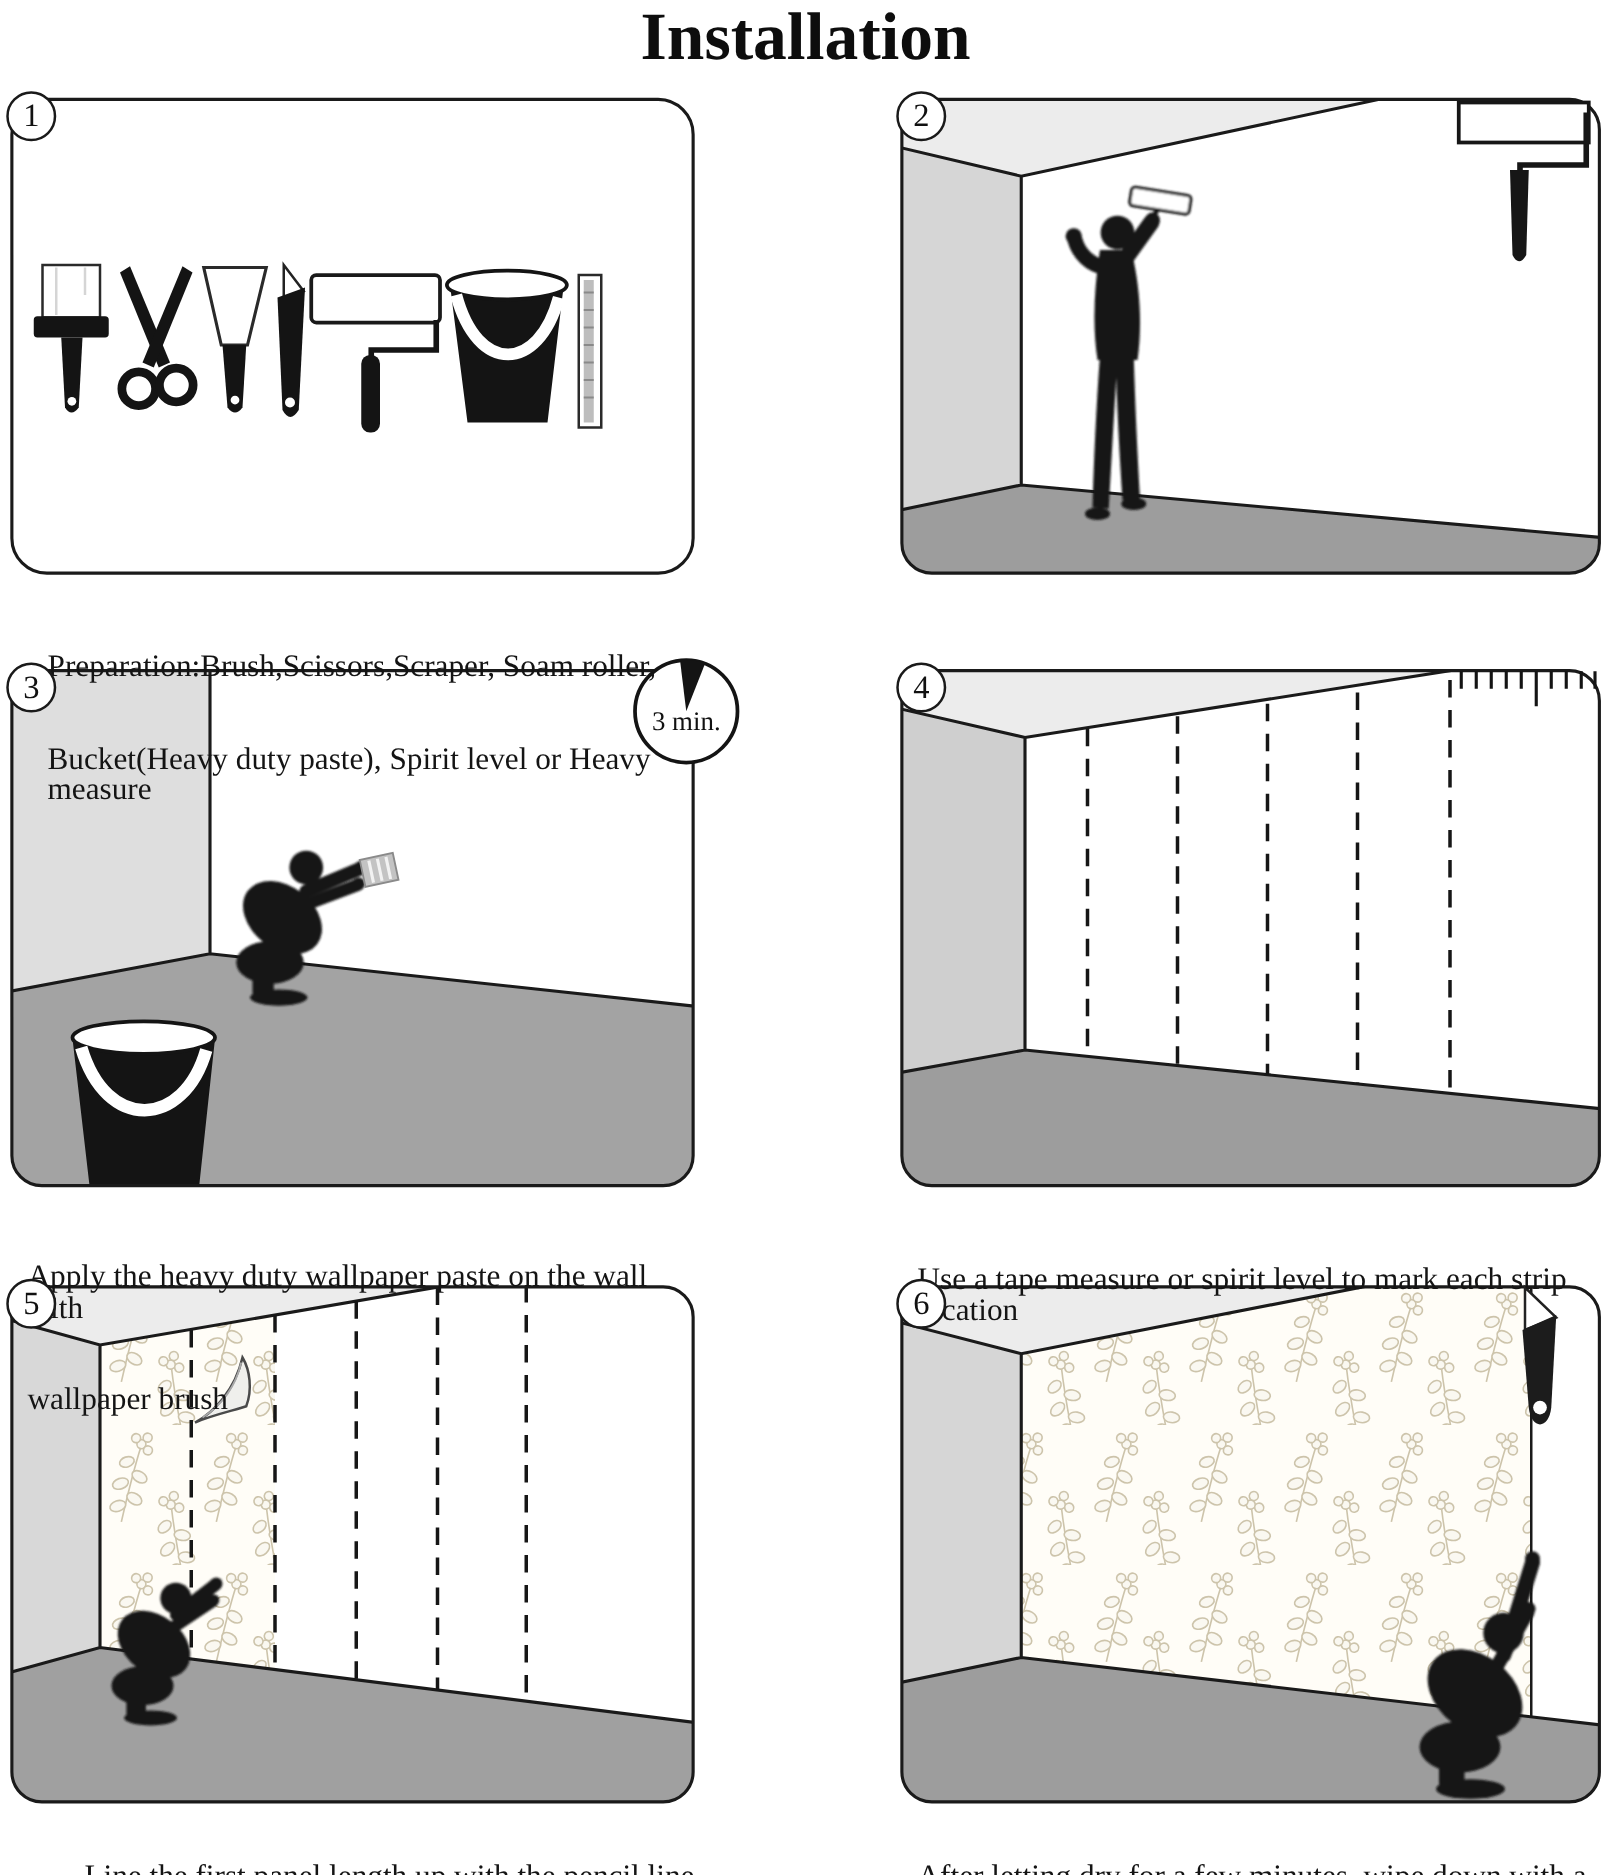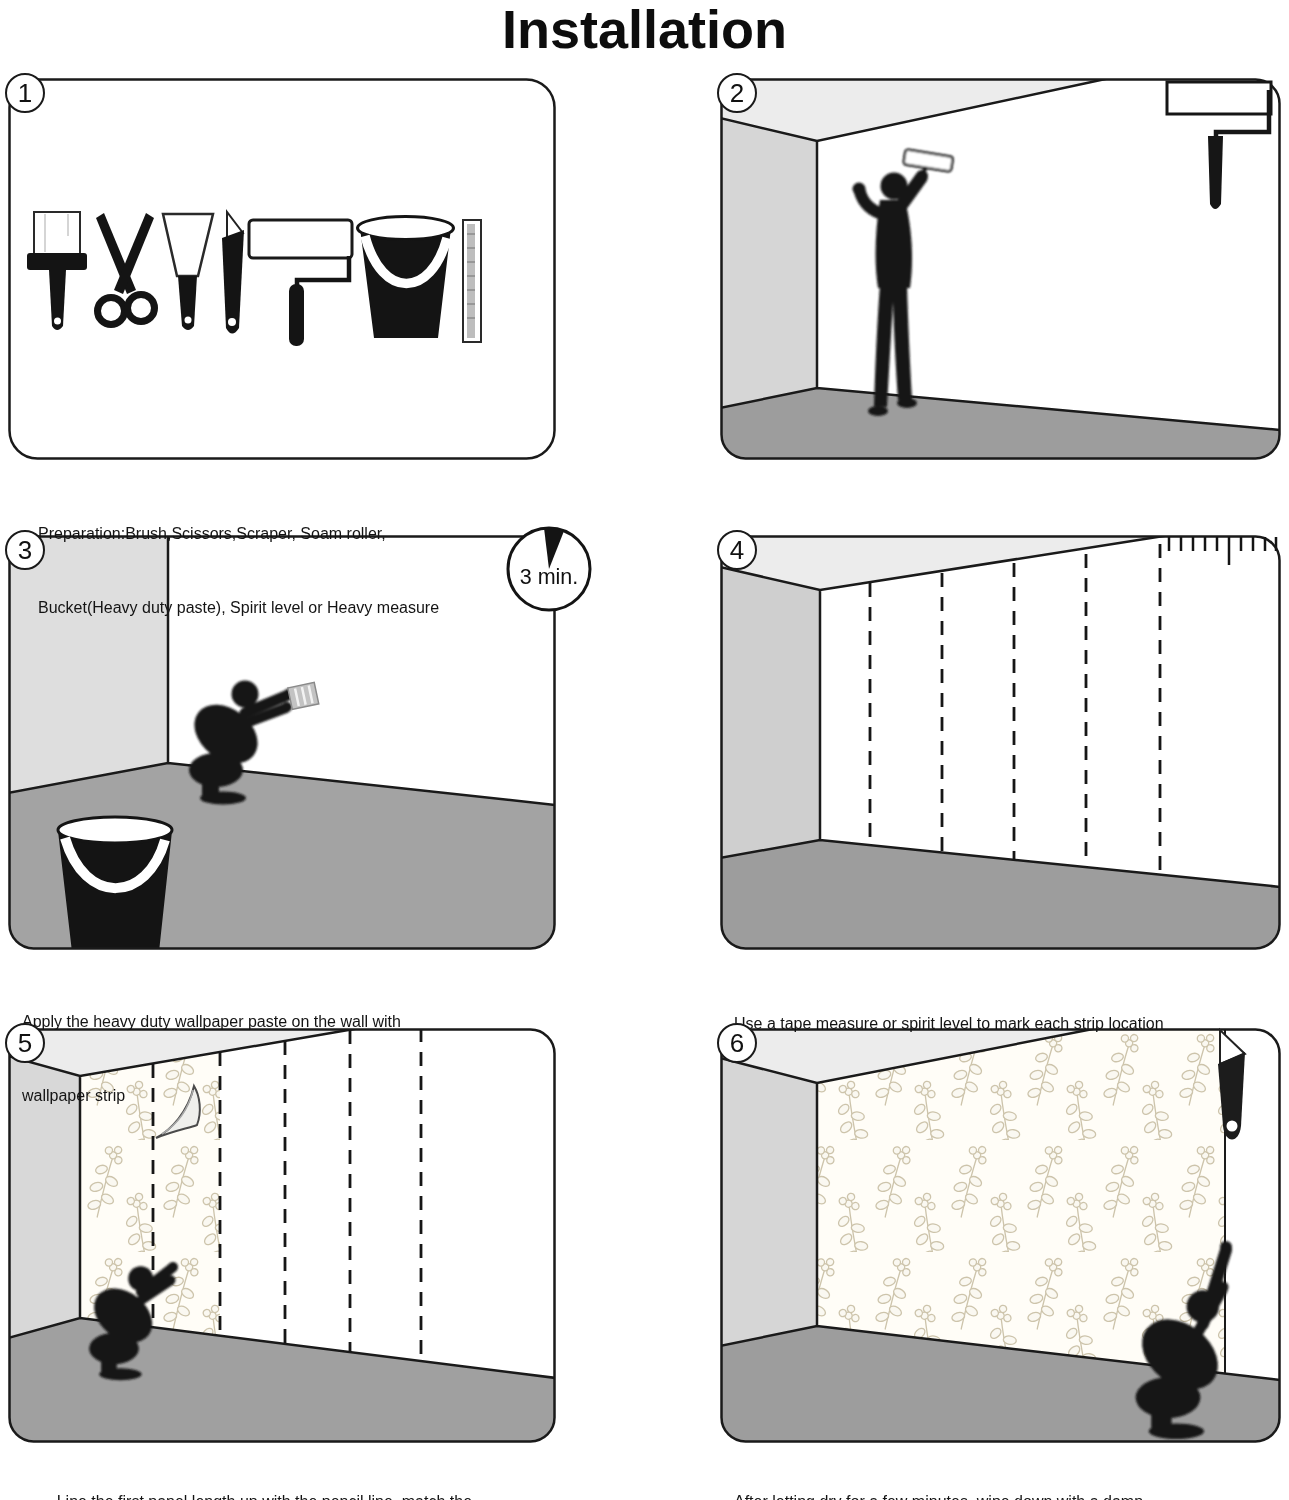--- a/index.html
+++ b/index.html
@@ -1,25 +1,25 @@
 <!DOCTYPE html>
 <html><head>
 <meta charset="utf-8">
 <style>
   html,body{margin:0;padding:0;background:#fff;}
   .page{position:relative;width:1289px;height:1500px;background:#fff;overflow:hidden;
-        font-family:Liberation Sans, sans-serif;color:#111;}
+        font-family:Liberation Serif, serif;color:#111;}
   .title{position:absolute;top:-2px;left:0;right:0;text-align:center;
          font-size:54px;font-weight:700;color:#0d0d0d;letter-spacing:0px;}
   .panel{position:absolute;}
   .panel svg{overflow:visible;display:block;}
   .badge{position:absolute;left:-3px;top:-5px;width:36px;height:36px;background:#fff;
          border:2.5px solid #1a1a1a;border-radius:50%;display:flex;align-items:center;
          justify-content:center;font-size:26px;color:#111;z-index:6;}
-  .caption{position:absolute;font-size:16px;line-height:24.5px;color:#141414;
+  .caption{position:absolute;font-size:25px;line-height:24.5px;color:#141414;
            white-space:pre-wrap;}
   
   .ceil{fill:#ececec;}
   .lwall{fill:#d6d6d6;}
   .floorp{fill:#9d9d9d;}
   .ln{stroke:#1a1a1a;stroke-width:2.5;fill:none;stroke-linecap:round;}
   .dash{stroke:#161616;stroke-width:2.8;fill:none;stroke-dasharray:14 10;}
   .bord{fill:none;stroke:#1a1a1a;stroke-width:2.5;}
   .sil{fill:#161616;}
   .arm{stroke:#161616;fill:none;stroke-linecap:round;}
@@ -306,21 +306,21 @@
     </svg>
   </div>
 
   
   <div class="caption" id="c1" style="left:38px;top:473px;width:545px">
     <div>Preparation:Brush,Scissors,Scraper, Soam roller,</div>
     <div>Bucket(Heavy duty paste), Spirit level or Heavy measure</div>
   </div>
   <div class="caption" id="c3" style="left:22px;top:961px;width:545px">
     <div>Apply the heavy duty wallpaper paste on the wall with</div>
-    <div>wallpaper strip</div>
+    <div>wallpaper brush</div>
   </div>
   <div class="caption" id="c4" style="left:734px;top:963px;width:556px">
     <div>Use a tape measure or spirit level to mark each strip location</div>
   </div>
   <div class="caption" id="c5" style="left:30px;top:1441px;width:580px">
     <div>      Line the first panel length up with the pencil line, match the</div>
     
     
   </div>
   <div class="caption" id="c6" style="left:734px;top:1441px;width:556px">

